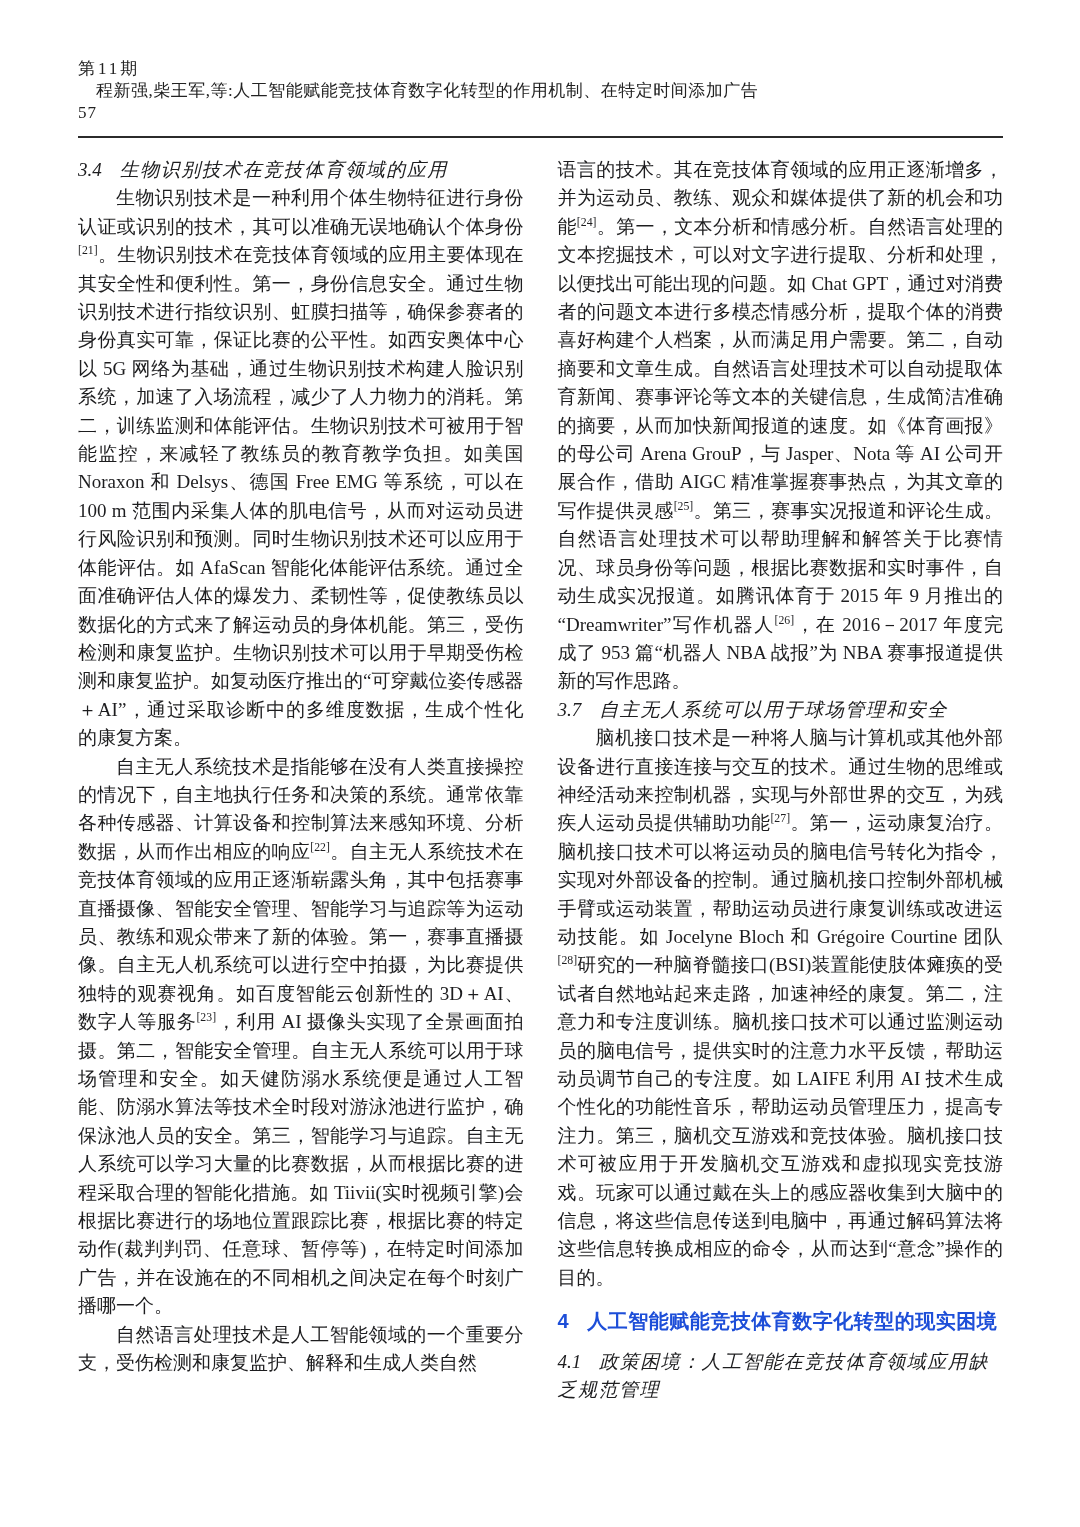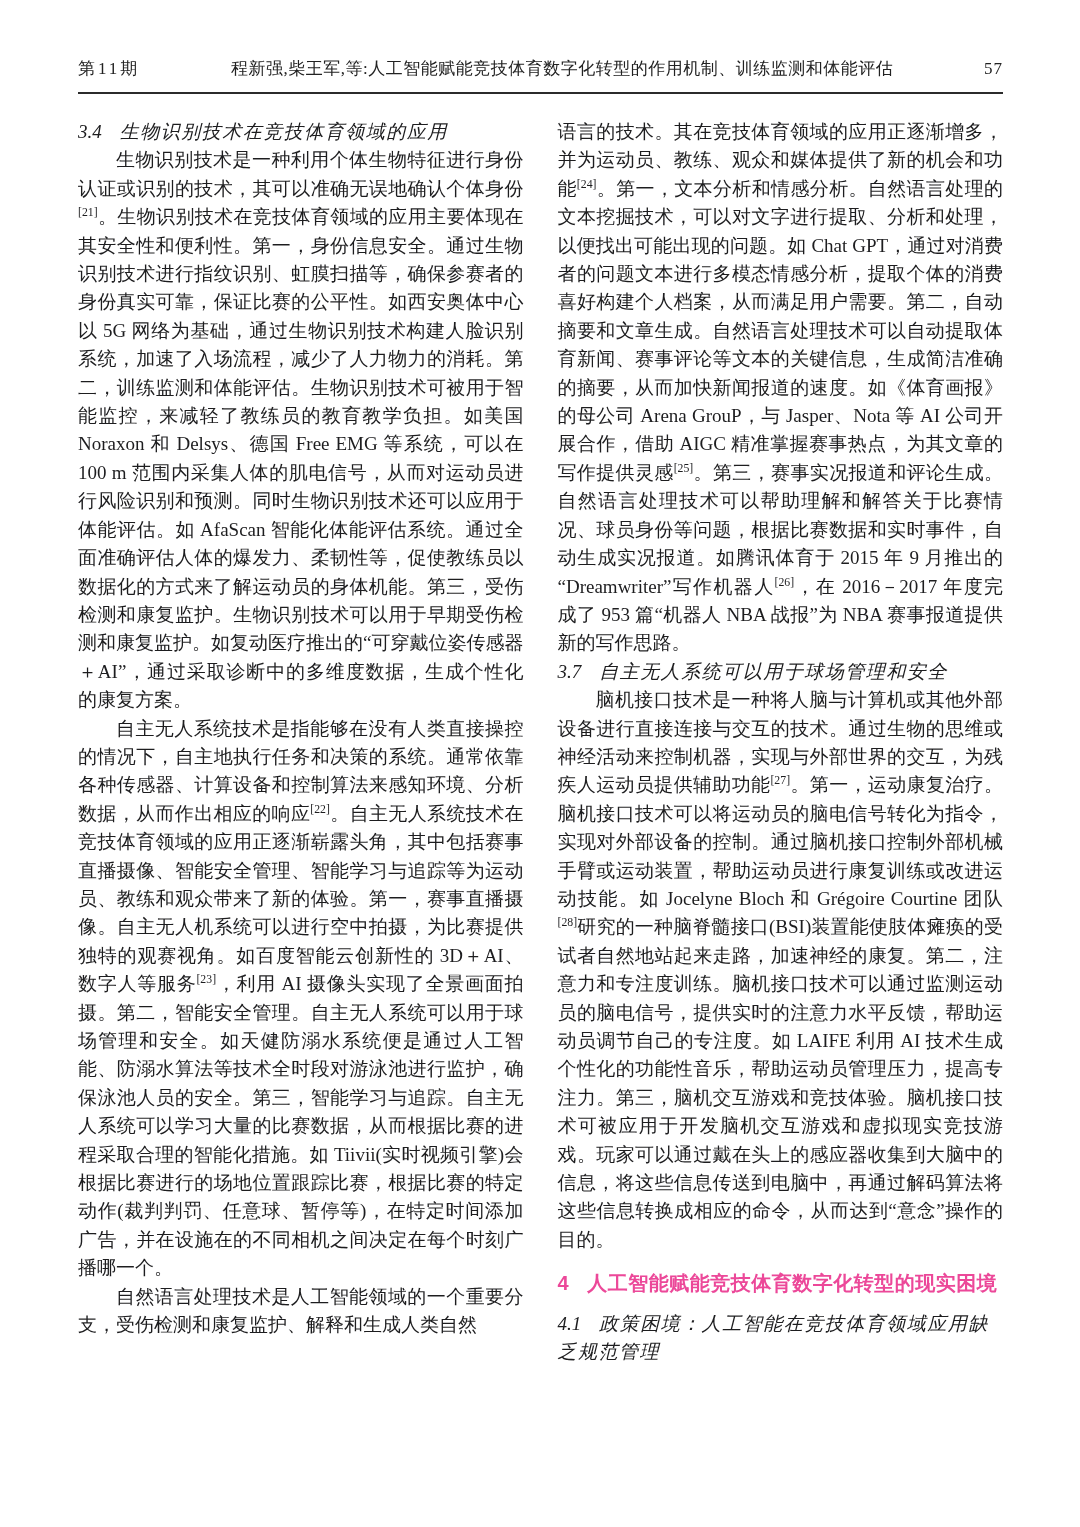--- a/index.html
+++ b/index.html
@@ -9,60 +9,60 @@
     margin:0 auto;
     background:#ffffff;
     box-sizing:border-box;
     padding:58px 77px 0 78px;
     font-family:"Liberation Serif","DejaVu Serif",serif;
     color:#1d1d1f;
   }
   
   .hdr{
     display:flex;align-items:flex-start;
-    font-size:17px;line-height:22px;color:#222;
+    font-size:17px;line-height:22px;color:#222;flex-direction:column;
   }
   .hdr .issue{white-space:nowrap;letter-spacing:3px;}
   .hdr .rtitle{flex:1;text-align:center;letter-spacing:0.5px;padding:0 18px;}
   .hdr .pno{white-space:nowrap;letter-spacing:1px;}
   .rule{height:0;border-bottom:2.5px solid #2b2b2b;margin-top:12px;}
   
-  .cols{display:flex;gap:34px;margin-top:24px;}
+  .cols{display:flex;gap:34px;margin-top:18px;}
   .col{
     flex:1;min-width:0;
     font-size:19px;line-height:28.4px;
     text-align:justify;
   }
   p.para{margin:0;text-indent:2em;}
   p.cont{margin:0;text-indent:0;}
   
   .sec{
     margin:0;font-size:19px;font-weight:normal;
     font-style:italic;letter-spacing:1.5px;
     text-align:left;
   }
   .sec .num{margin-right:0.95em;letter-spacing:0;}
   
   .big{
     margin:15px 0 12px 0;
     font-family:"Liberation Sans","DejaVu Sans",sans-serif;
-    font-size:20px;font-weight:bold;color:#ec4899;
+    font-size:20px;font-weight:bold;color:#1d4ed8;
     letter-spacing:0.5px;text-align:left;
   }
   .big .num{margin-right:0.9em;}
   sup.ref{font-size:0.62em;line-height:0;}
 </style>
 </head>
 <body>
 
 <div class="page">
 
   <div class="hdr">
     <span class="issue">第11期</span>
-    <span class="rtitle">程新强,柴王军,等:人工智能赋能竞技体育数字化转型的作用机制、训练监测和体能评估</span>
+    <span class="rtitle">程新强,柴王军,等:人工智能赋能竞技体育数字化转型的作用机制、在特定时间添加广告</span>
     <span class="pno">57</span>
   </div>
   <div class="rule"></div>
 
   <div class="cols">
 
     <div class="col">
       <h3 class="sec"><span class="num">3.4</span><span>生物识别技术在竞技体育领域的应用</span></h3>
       <p class="para">生物识别技术是一种利用个体生物特征进行身份认证或识别的技术，其可以准确无误地确认个体身份<sup class="ref">[21]</sup>。生物识别技术在竞技体育领域的应用主要体现在其安全性和便利性。第一，身份信息安全。通过生物识别技术进行指纹识别、虹膜扫描等，确保参赛者的身份真实可靠，保证比赛的公平性。如西安奥体中心以 5G 网络为基础，通过生物识别技术构建人脸识别系统，加速了入场流程，减少了人力物力的消耗。第二，训练监测和体能评估。生物识别技术可被用于智能监控，来减轻了教练员的教育教学负担。如美国 Noraxon 和 Delsys、德国 Free EMG 等系统，可以在 100 m 范围内采集人体的肌电信号，从而对运动员进行风险识别和预测。同时生物识别技术还可以应用于体能评估。如 AfaScan 智能化体能评估系统。通过全面准确评估人体的爆发力、柔韧性等，促使教练员以数据化的方式来了解运动员的身体机能。第三，受伤检测和康复监护。生物识别技术可以用于早期受伤检测和康复监护。如复动医疗推出的“可穿戴位姿传感器＋AI”，通过采取诊断中的多维度数据，生成个性化的康复方案。</p>
 

